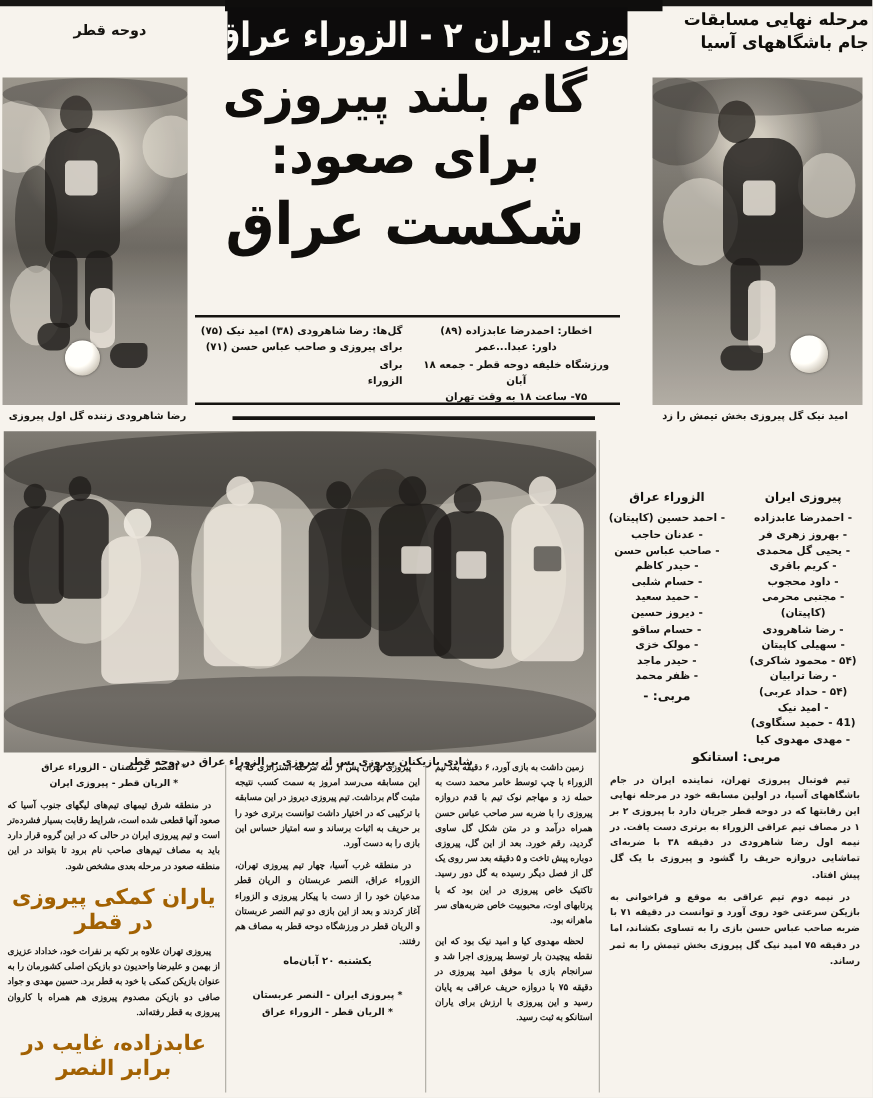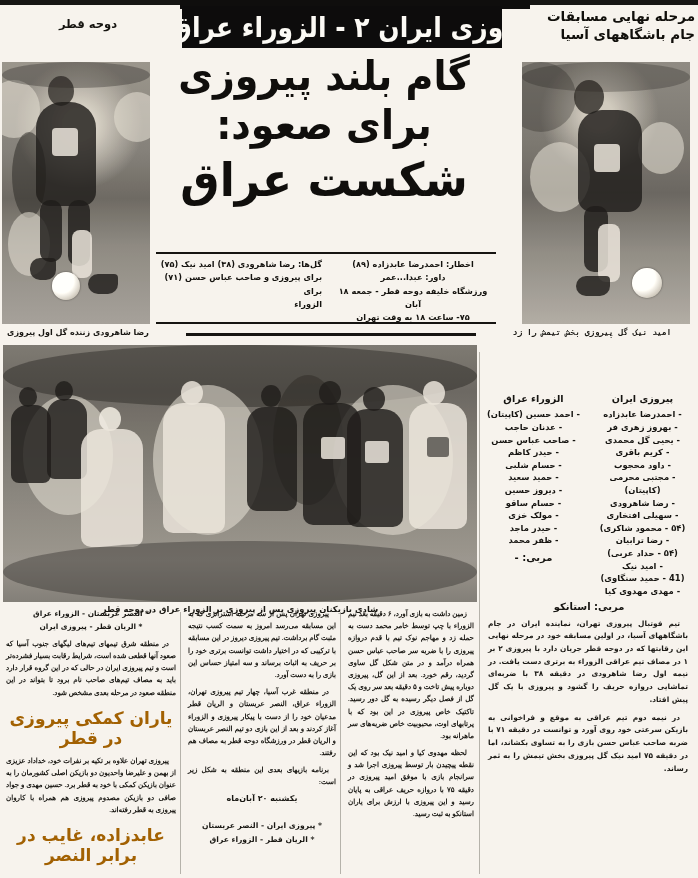--- a/index.html
+++ b/index.html
@@ -178,21 +178,21 @@
   
   .caption {
     position: absolute;
     font-size: 8px;
     font-weight: bold;
     color: #1d1b17;
     text-align: center;
     white-space: nowrap;
   }
   #cap-left  { left: 0px;  top: 328px; width: 156px; }
-  #cap-right { right: 12px; top: 328px; width: 188px; font-family: Liberation Mono, monospace; }
+  #cap-right { right: 0; top: 328px; width: 188px; }
   #cap-main  { left: 3px;  top: 604px; width: 474px; font-size: 8.4px; }
 
   
   .right-col {
     position: absolute;
     right: 2px; top: 352px;
     width: 214px; height: 524px;
     color: #1a1815;
   }
   .lineups {
@@ -416,21 +416,21 @@
         <h4>پیروزی ایران</h4>
         <ul>
           <li>- احمدرضا عابدزاده</li>
           <li>- بهروز زهری فر</li>
           <li>- یحیی گل محمدی</li>
           <li>- کریم باقری</li>
           <li>- داود محجوب</li>
           <li>- مجتبی محرمی</li>
           <li>(کاپیتان)</li>
           <li>- رضا شاهرودی</li>
-          <li>- سهیلی افتخاری</li>
+          <li>- سهیلی کاپیتان</li>
           <li>(۵۴ - محمود شاکری)</li>
           <li>- رضا ترابیان</li>
           <li>(۵۴ - حداد عربی)</li>
           <li>- امید نیک</li>
           <li>(41 - حمید سنگاوی)</li>
           <li>- مهدی مهدوی کیا</li>
         </ul>
       </div>
 
       <div class="team">
@@ -464,21 +464,20 @@
   <div class="bottom-cols">
 
     <div class="bcol" id="bcol-c3">
       <p>زمین داشت به بازی آورد، ۶ دقیقه بعد نیم الزوراء با چپ توسط خامر محمد دست به حمله زد و مهاجم نوک تیم با قدم دروازه پیروزی را با ضربه سر صاحب عباس حسن همراه درآمد و در متن شکل گل ساوی گردید، رقم خورد. بعد از این گل، پیروزی دوباره پیش تاخت و ۵ دقیقه بعد سر روی یک گل از فصل دیگر رسیده به گل دور رسید. تاکتیک خاص پیروزی در این بود که با پرتابهای اوت، محبوبیت خاص ضربه‌های سر ماهرانه بود.</p>
       <p>لحظه مهدوی کیا و امید نیک بود که این نقطه پیچیدن بار توسط پیروزی اجرا شد و سرانجام بازی با موفق امید پیروزی در دقیقه ۷۵ با دروازه حریف عراقی به پایان رسید و این پیروزی با ارزش برای یاران استانکو به ثبت رسید.</p>
     </div>
 
     <div class="bcol" id="bcol-c2">
       <p>پیروزی تهران پس از سه مرحله استراتژی که به این مسابقه می‌رسد امروز به سمت کسب نتیجه مثبت گام برداشت. تیم پیروزی دیروز در این مسابقه با ترکیبی که در اختیار داشت توانست برتری خود را بر حریف به اثبات برساند و سه امتیاز حساس این بازی را به دست آورد.</p>
       <p>در منطقه غرب آسیا، چهار تیم پیروزی تهران، الزوراء عراق، النصر عربستان و الریان قطر مدعیان خود را از دست با پیکار پیروزی و الزوراء آغاز کردند و بعد از این بازی دو تیم النصر عربستان و الریان قطر در ورزشگاه دوحه قطر به مصاف هم رفتند.</p>
-      <p>برنامه بازیهای بعدی این منطقه به شکل زیر است:</p>
       <div class="fix-date" style="text-align:center;font-weight:bold;">یکشنبه ۲۰ آبان‌ماه</div>
       <ul class="fixtures">
         <li>* پیروزی ایران - النصر عربستان</li>
         <li>* الریان قطر - الزوراء عراق</li>
       </ul>
     </div>
 
     <div class="bcol" id="bcol-c1">
       <ul class="bullets">
         <li>* النصر عربستان - الزوراء عراق</li>

